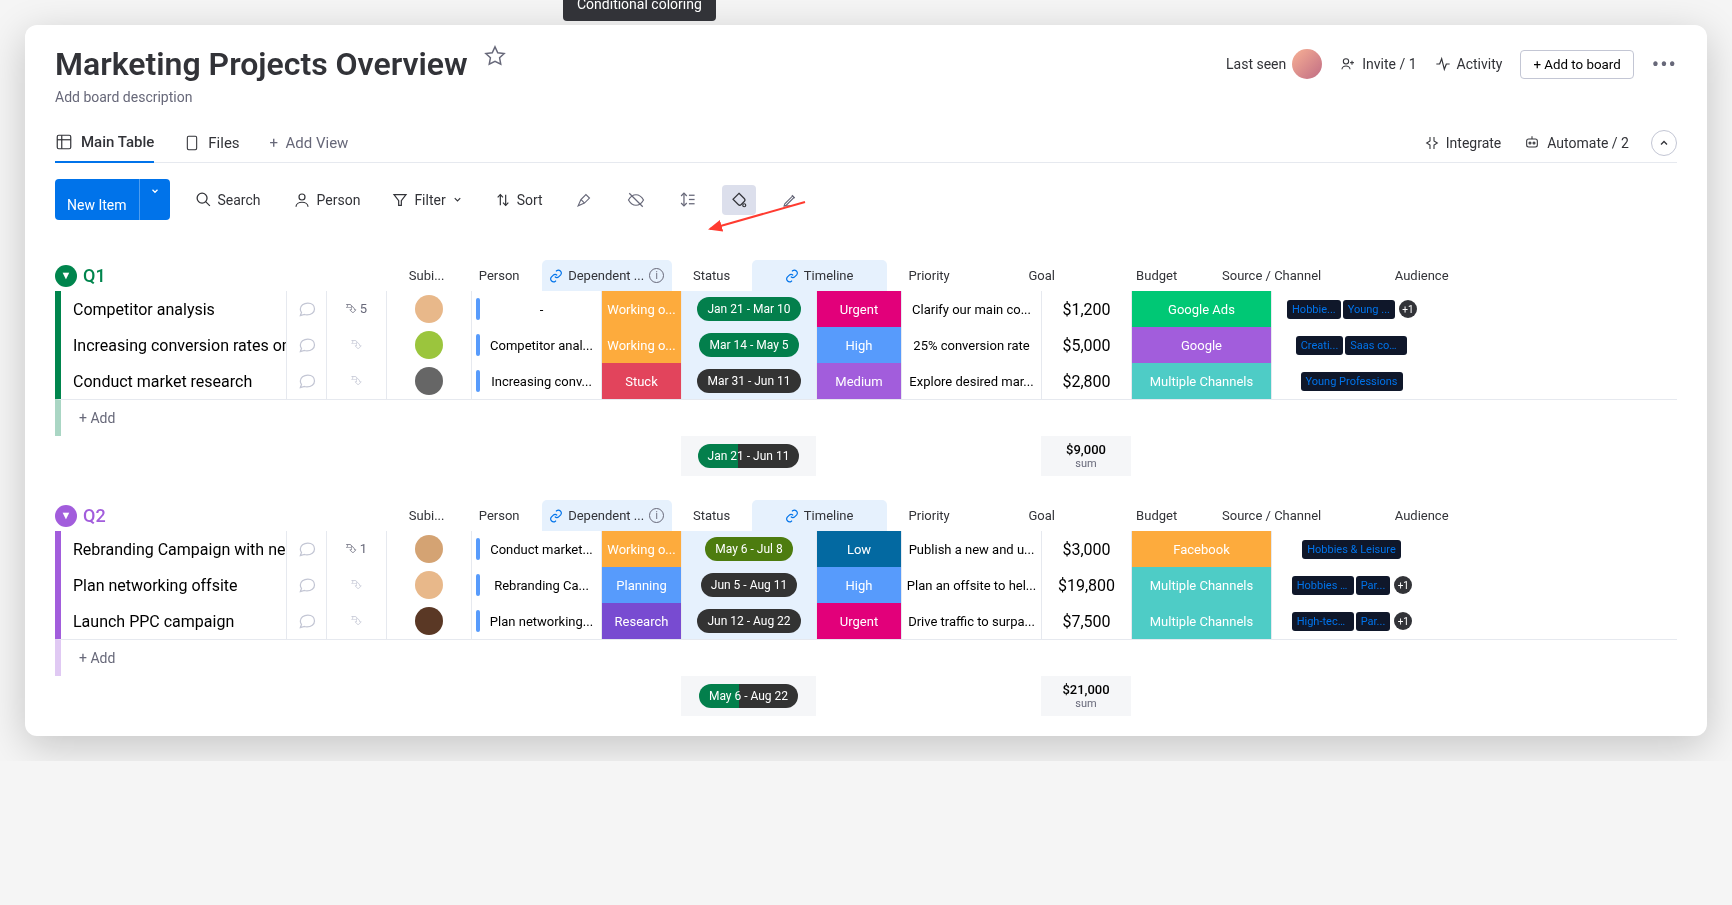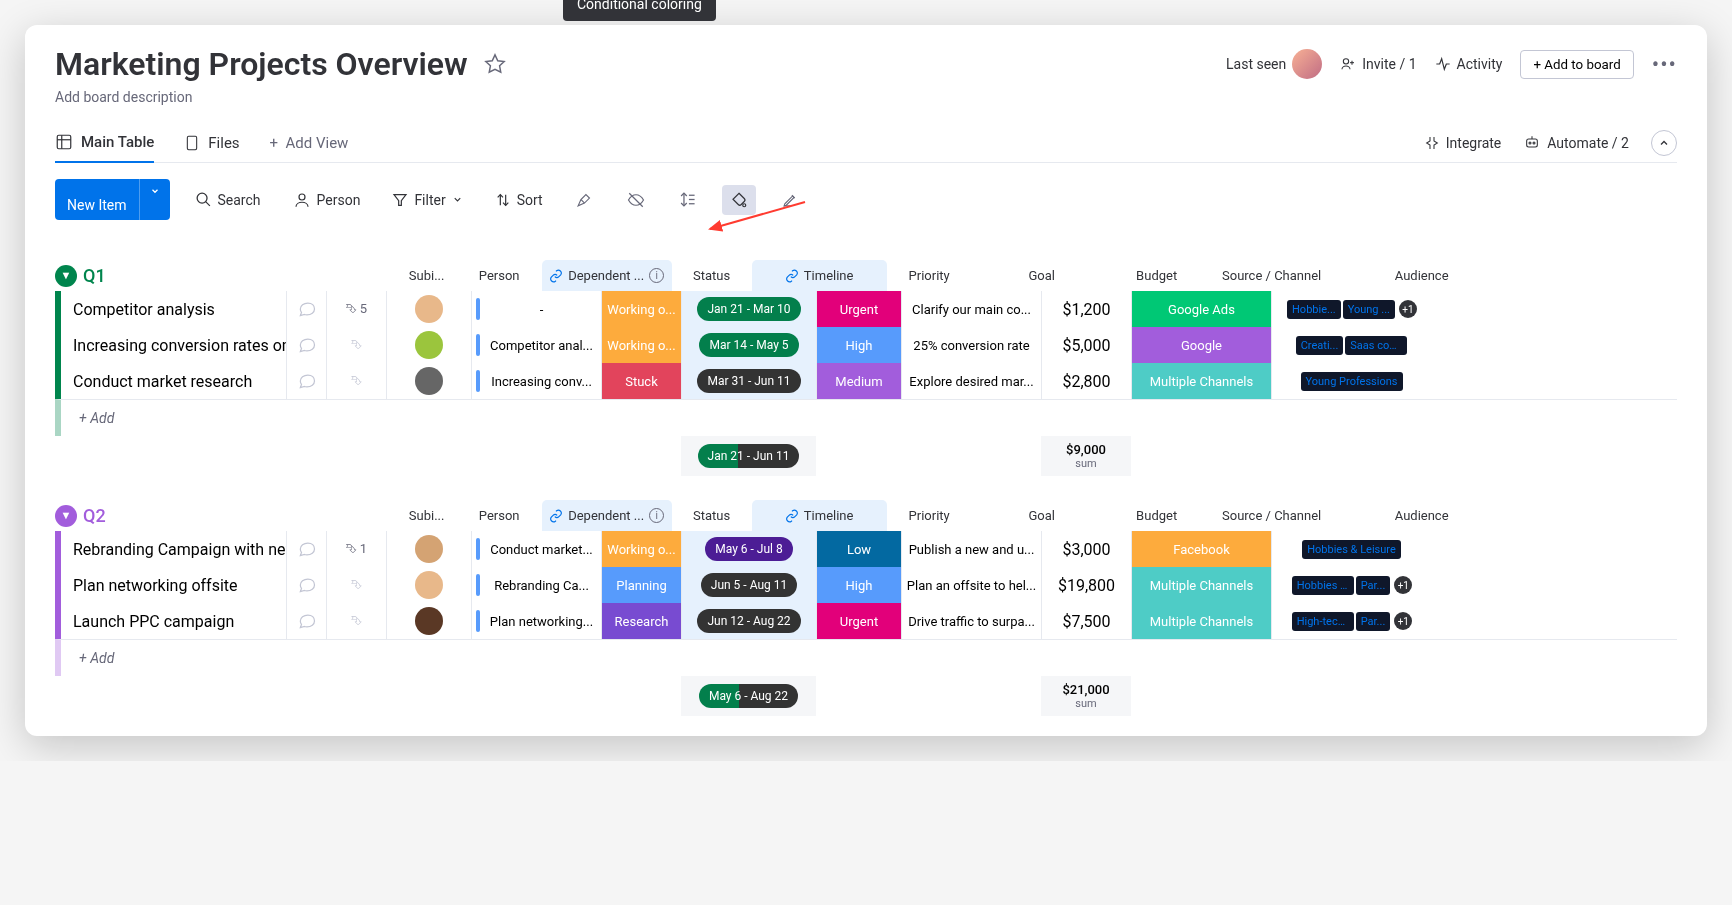--- a/index.html
+++ b/index.html
@@ -1,19 +1,19 @@
 <!DOCTYPE html>
 <html><head>
 <meta charset="utf-8">
 <style>
 * { box-sizing: border-box; margin: 0; padding: 0; font-family: -apple-system, BlinkMacSystemFont, "Segoe UI", Roboto, sans-serif; }
 body { background: #f5f5f5; padding: 25px; }
 .board { background: #fff; border-radius: 12px; padding: 20px 30px; box-shadow: 0 10px 40px rgba(0,0,0,0.2); position: relative; }
 .header-row { display: flex; align-items: center; justify-content: space-between; margin-bottom: 6px; }
-.title-wrap { display: flex; align-items: center; gap: 16px; }
+.title-wrap { display: flex; align-items: flex-start; gap: 16px; }
 .board-title { font-size: 32px; font-weight: 600; color: #323338; }
 .star-icon { color: #676879; cursor: pointer; }
 .header-actions { display: flex; align-items: center; gap: 18px; color: #323338; font-size: 14px; }
 .header-actions .action { display: flex; align-items: center; gap: 6px; cursor: pointer; }
 .avatar { width: 30px; height: 30px; border-radius: 50%; background: linear-gradient(135deg,#f8b195,#c06c84); }
 .add-board-btn { border: 1px solid #c3c6d4; padding: 6px 12px; border-radius: 4px; background: #fff; cursor: pointer; }
 .dots-icon { font-size: 22px; letter-spacing: 1px; color: #676879; cursor: pointer; }
 .desc { color: #676879; font-size: 14px; margin-bottom: 18px; }
 .tabs-row { display: flex; align-items: center; justify-content: space-between; border-bottom: 1px solid #e6e9ef; }
 .tabs-left { display: flex; align-items: center; gap: 30px; }
@@ -60,21 +60,21 @@
 .dep-bar { width: 4px; height: 22px; border-radius: 2px; flex-shrink: 0; }
 .dep-text { overflow: hidden; text-overflow: ellipsis; flex: 1; text-align: center; font-size: 13px; }
 .status-badge { width: 100%; height: 100%; display: flex; align-items: center; justify-content: center; color: #fff; font-size: 13px; }
 .timeline-pill { border-radius: 20px; padding: 5px 10px; color: #fff; font-size: 12px; display: inline-block; }
 .priority-badge { width: 100%; height: 100%; display: flex; align-items: center; justify-content: center; color: #fff; font-size: 13px; }
 .goal-text { overflow: hidden; text-overflow: ellipsis; width: 100%; text-align: center; font-size: 13px; }
 .source-badge { width: 100%; height: 100%; display: flex; align-items: center; justify-content: center; color: #fff; font-size: 13px; }
 .aud-tag { background: #0f172a; color: #0073ea; border-radius: 3px; padding: 3px 5px; font-size: 11px; margin: 1px; overflow: hidden; text-overflow: ellipsis; max-width: 62px; white-space: nowrap; }
 .aud-tag.wide { max-width: 130px; }
 .aud-more { background: #323338; color: #fff; border-radius: 50%; width: 18px; height: 18px; font-size: 10px; display: flex; align-items: center; justify-content: center; margin-left: 3px; flex-shrink: 0; }
-.add-row { padding: 10px 18px; color: #676879; font-size: 14px; border-left: 6px solid; border-top: 1px solid #e6e9ef; cursor: pointer; font-style: italic; }
+.add-row { padding: 10px 18px; color: #676879; font-size: 14px; border-left: 6px solid; border-top: 1px solid #e6e9ef; cursor: pointer; }
 .summary-row { display: flex; margin-left: 6px; }
 .summary-cell { display: flex; flex-direction: column; align-items: center; justify-content: center; font-size: 13px; padding: 6px; background: #f5f6f8; }
 .summary-cell .s-val { font-weight: 500; }
 .summary-cell .s-lbl { font-size: 11px; color: #676879; }
 .col-head-dep, .col-head-timeline { background: #e6f1fd; border-radius: 5px 5px 0 0; display: flex; align-items: center; justify-content: center; gap: 5px; }
 .link-icon { color: #0073ea; }
 .info-icon { width: 15px; height: 15px; border: 1px solid #676879; border-radius: 50%; font-size: 10px; display: flex; align-items: center; justify-content: center; color: #676879; }
 .row-wrap { display: flex; align-items: stretch; min-height: 36px; }
 svg { display: block; }
 .hdr-spacer { width: 271px; flex-shrink: 0; }
@@ -473,21 +473,21 @@
       <div class="cell w-dep">
             <div class="dep-cell">
               <div class="dep-bar" style="background:#579bfc"></div>
               <div class="dep-text">Conduct market...</div>
             </div>
           </div>
       <div class="cell w-status" style="padding:0">
             <div class="status-badge" style="background:#fdab3d">Working o...</div>
           </div>
       <div class="cell w-timeline" style="background:#e6f1fd">
-            <span class="timeline-pill" style="background:#4c1d95">May 6 - Jul 8</span>
+            <span class="timeline-pill" style="background:#4d7c0f">May 6 - Jul 8</span>
           </div>
       <div class="cell w-priority" style="padding:0">
             <div class="priority-badge" style="background:#0369a1">Low</div>
           </div>
       <div class="cell w-goal">
             <div class="goal-text">Publish a new and u...</div>
           </div>
       <div class="cell w-budget">$3,000</div>
       <div class="cell w-source" style="padding:0">
             <div class="source-badge" style="background:#fdab3d">Facebook</div>

